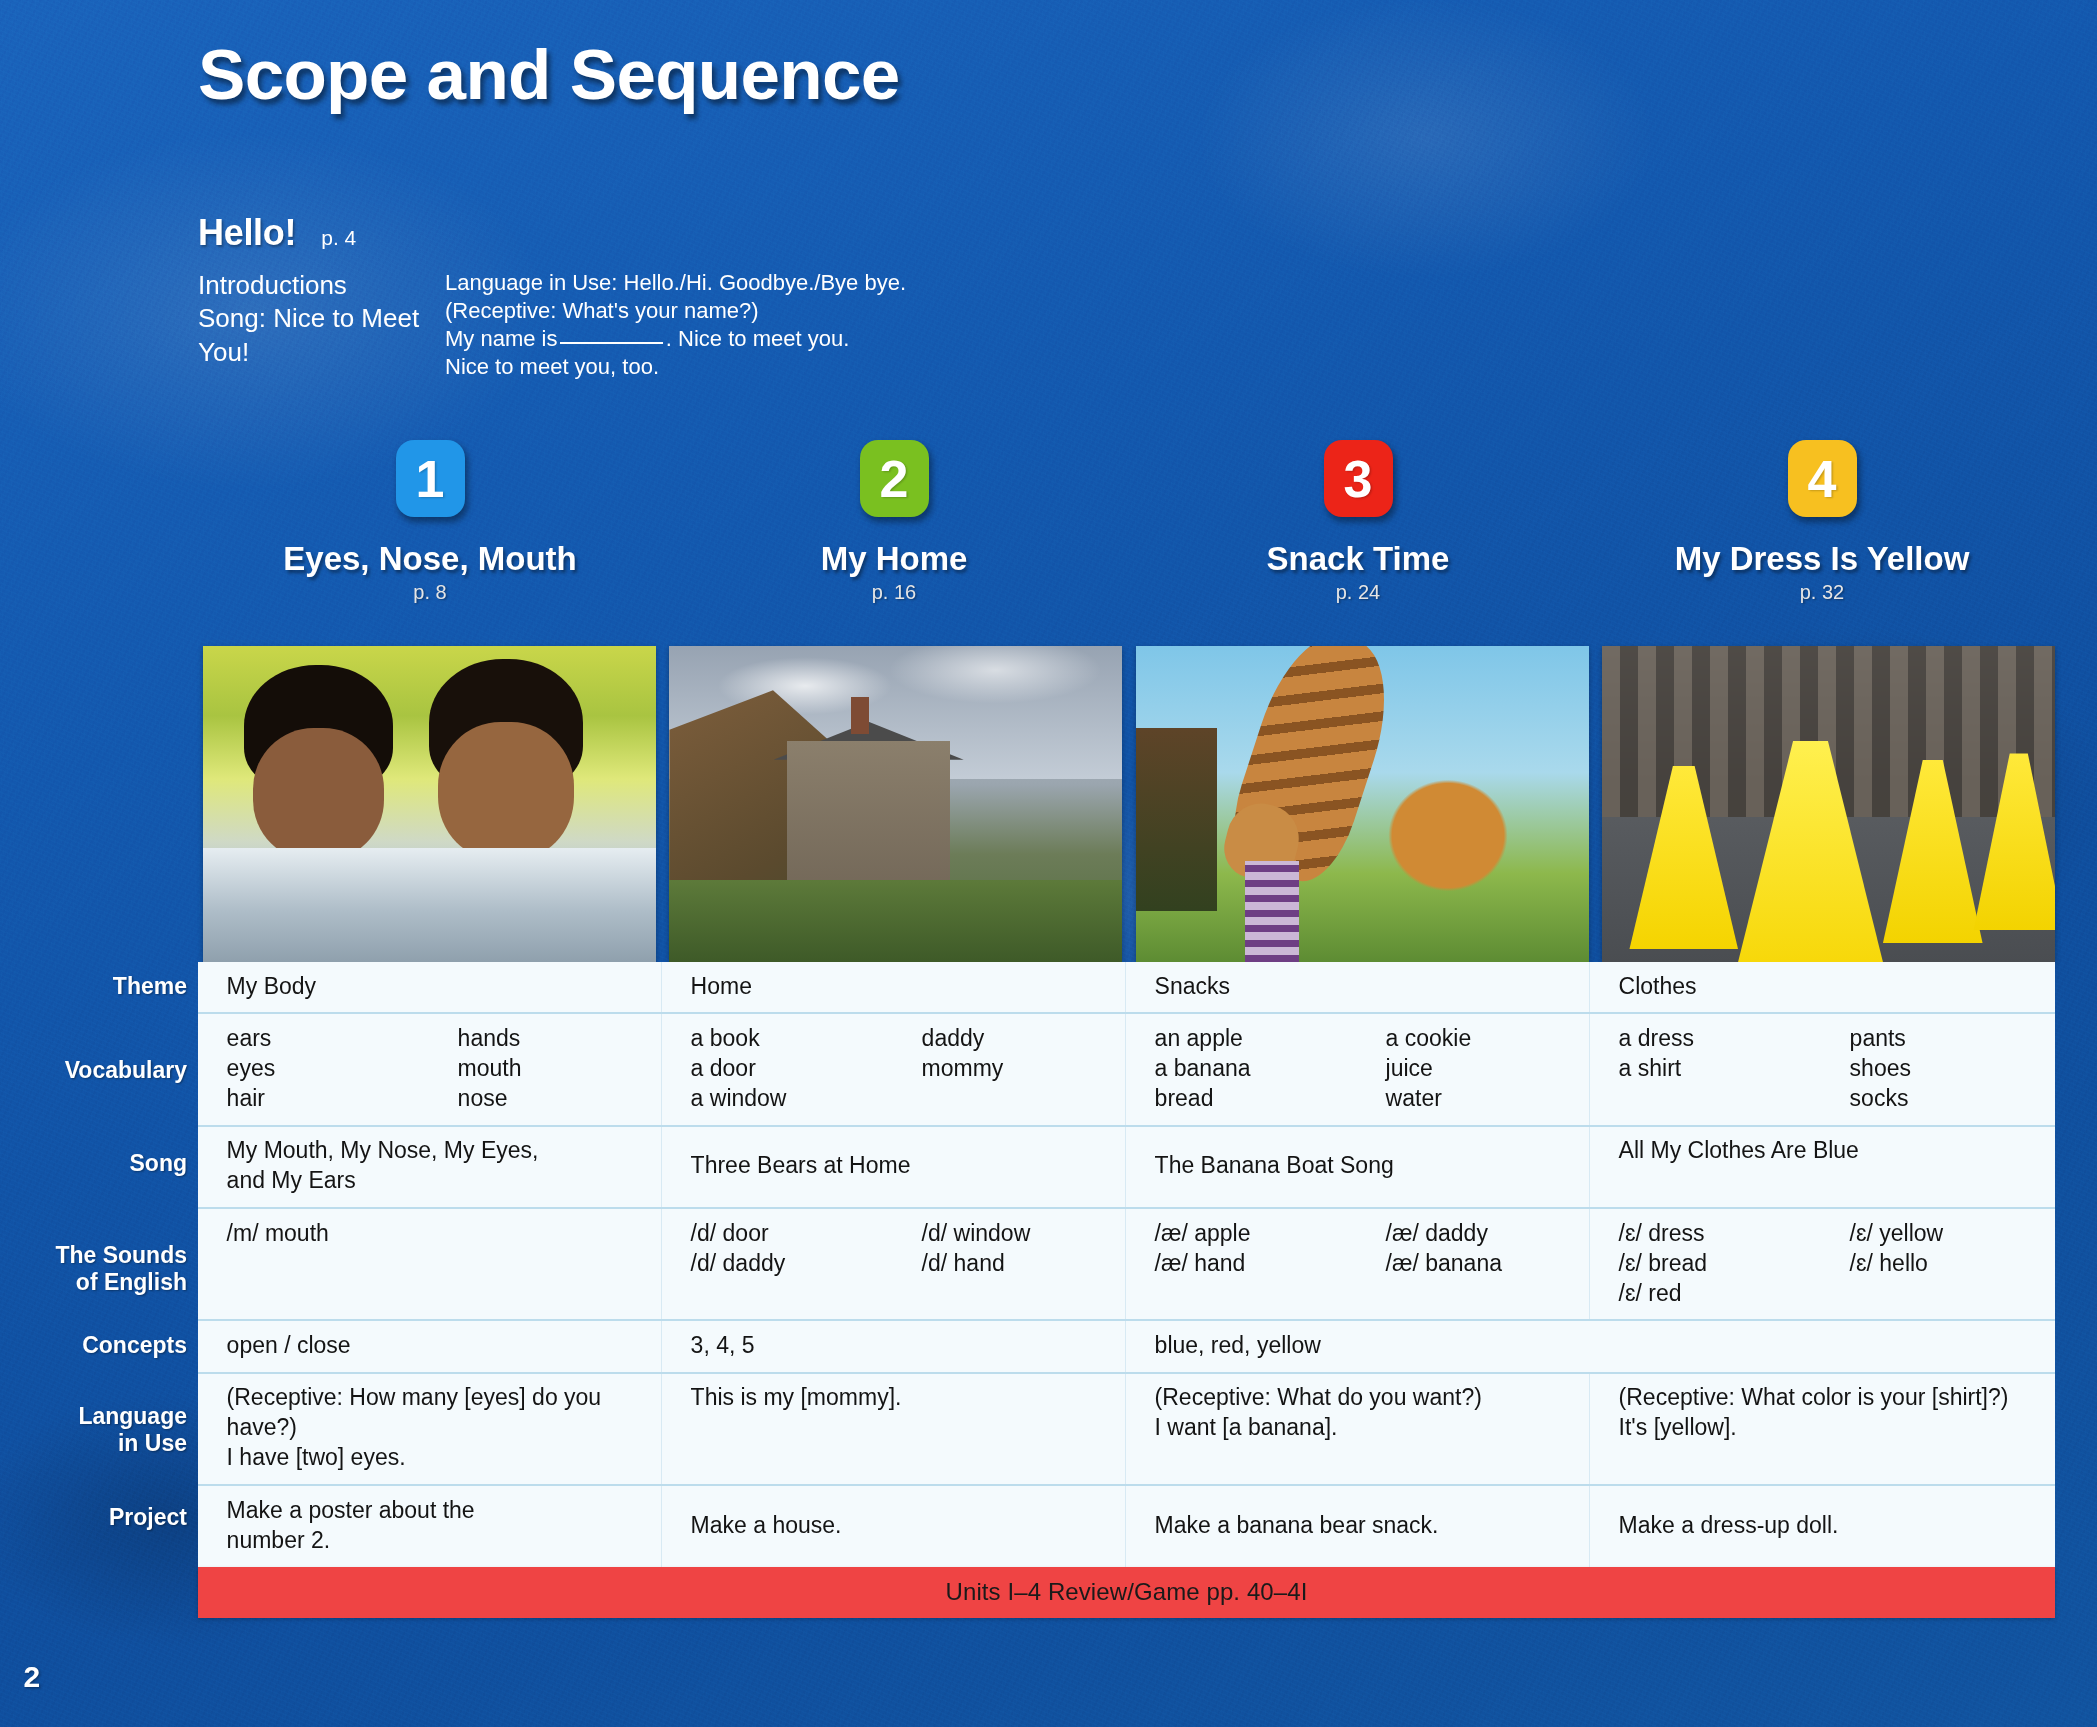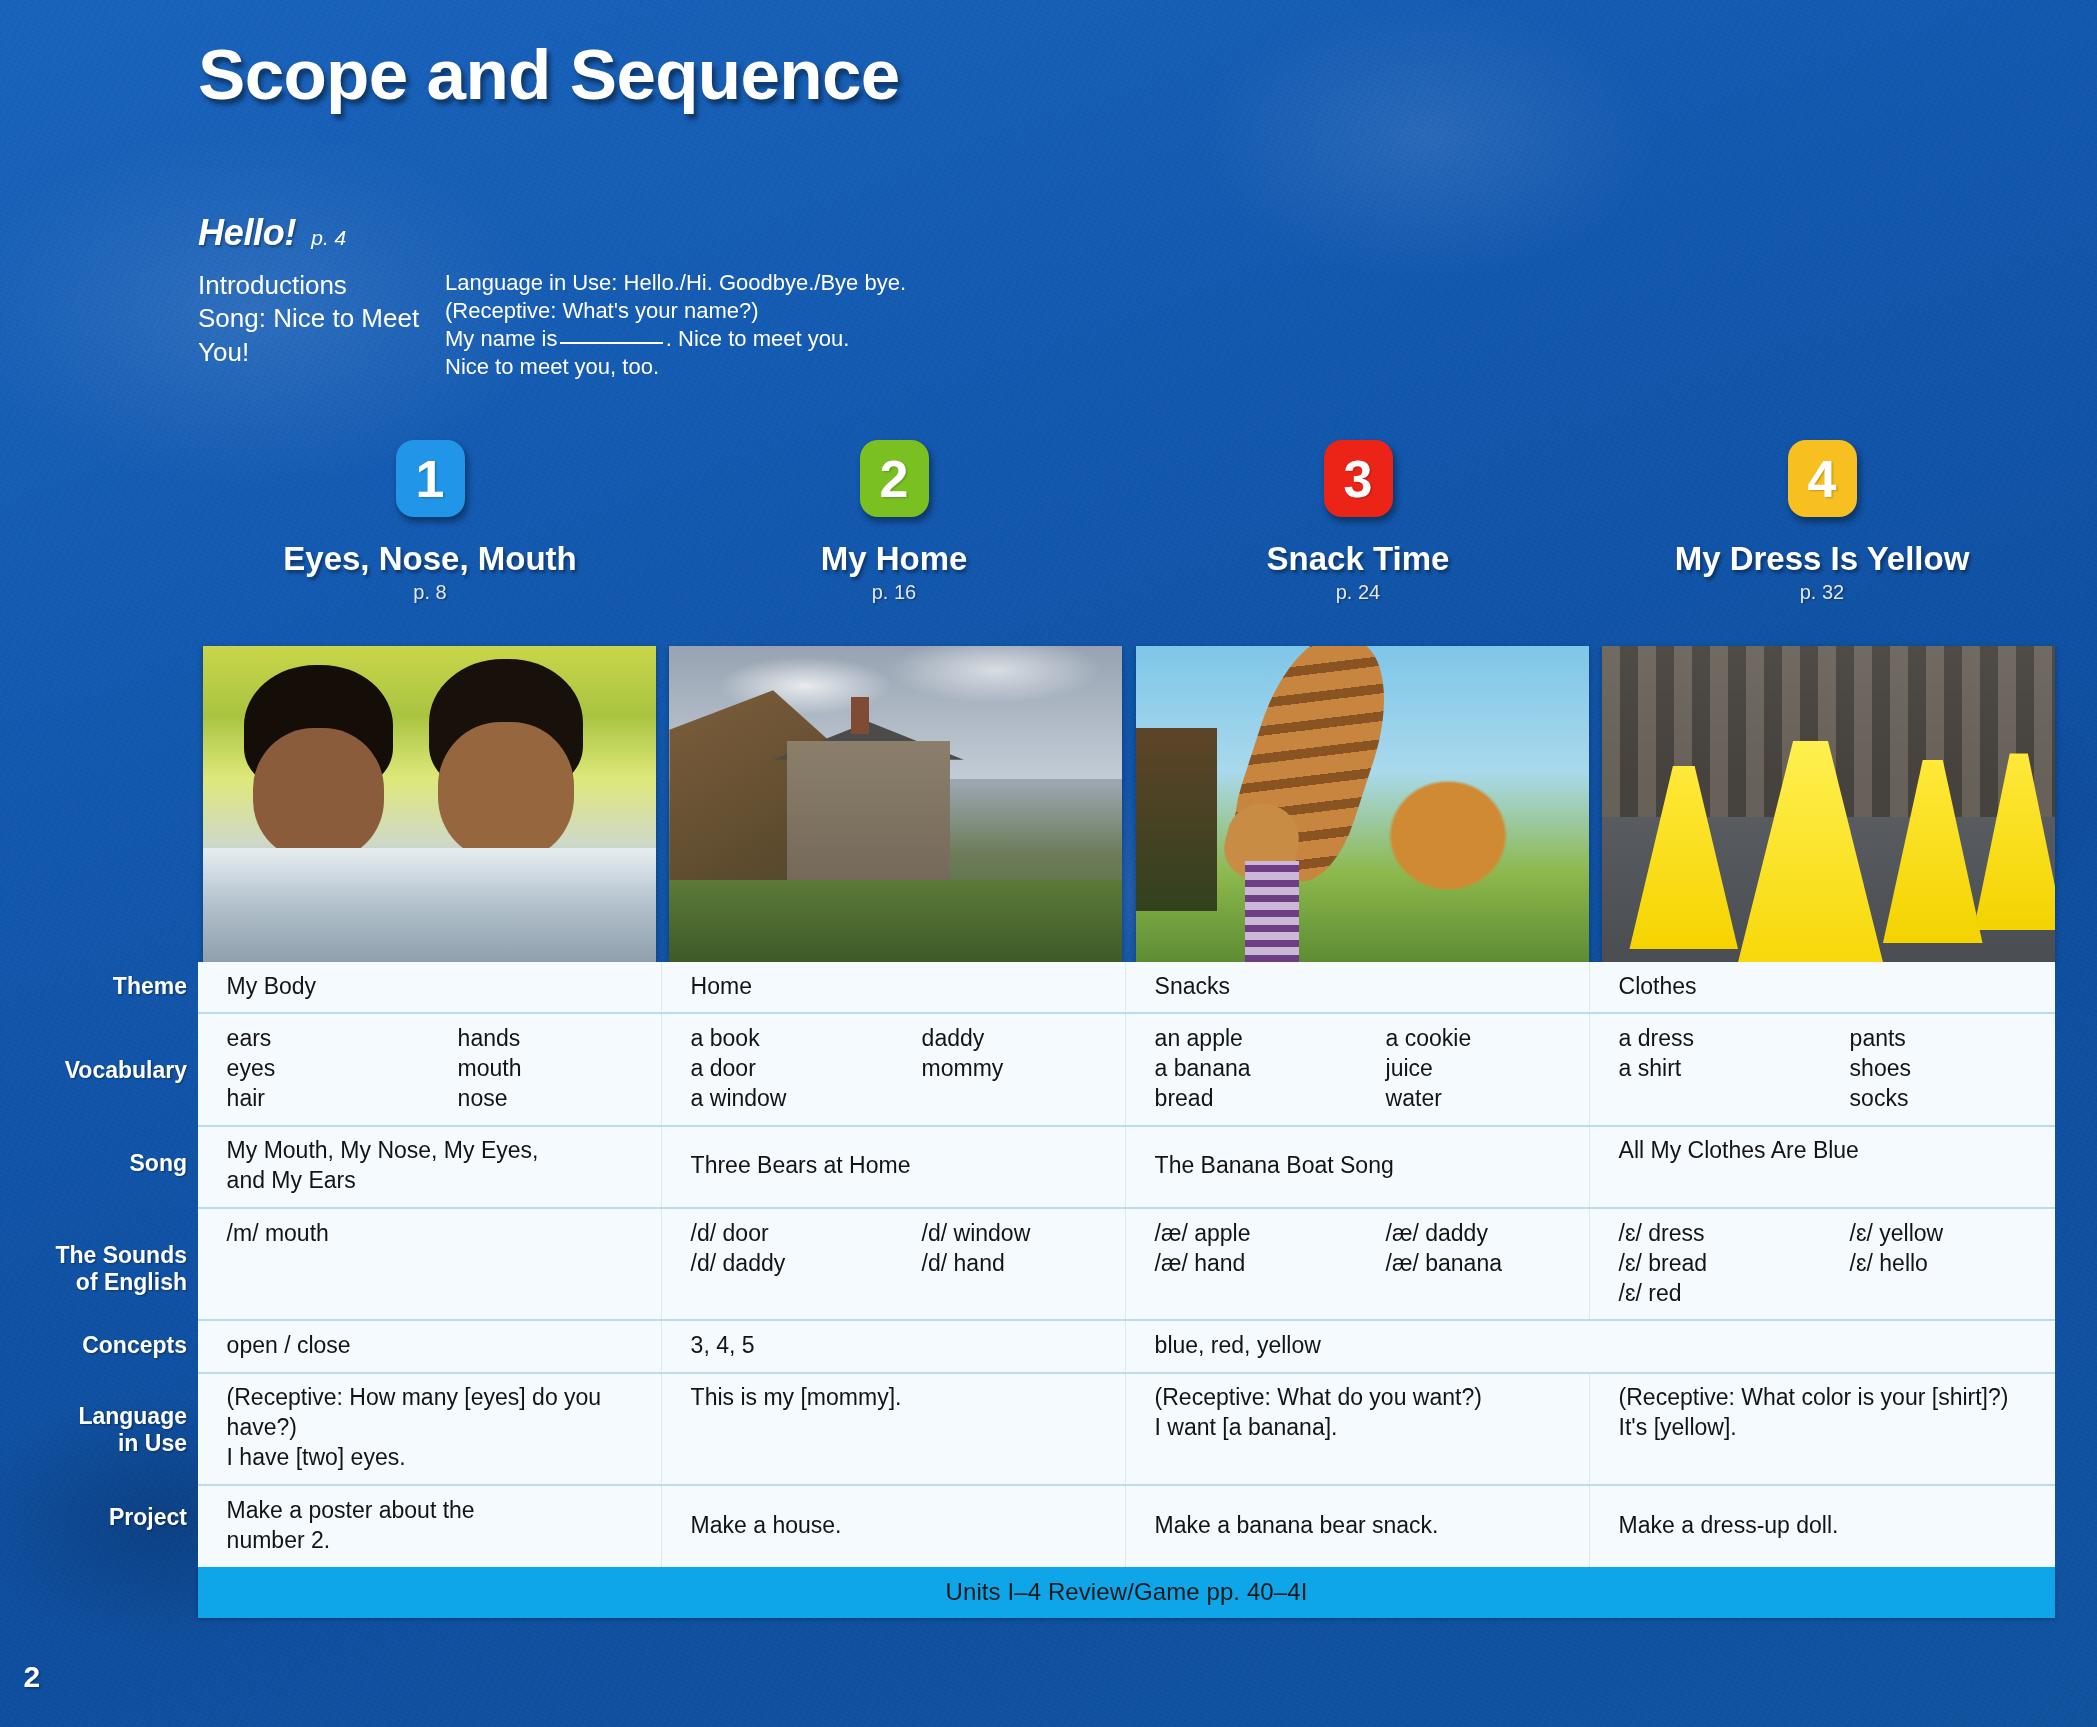--- a/index.html
+++ b/index.html
@@ -36,21 +36,21 @@
   .main-title{
     position:absolute;left:198px;top:34px;
     font-size:71px;font-weight:bold;color:#ffffff;
     letter-spacing:-0.7px;
     text-shadow:3.4px 4.8px 4.8px rgba(0,0,0,.45);
     white-space:nowrap;
   }
 
   
   .hello-wrap{position:absolute;left:198px;top:212px;color:#fff;}
-  .hello-head{display:flex;align-items:baseline;gap:15px;font-style:italic;}
+  .hello-head{display:flex;align-items:baseline;gap:25px;}
   .hello-title{font-size:36px;font-weight:bold;letter-spacing:-0.3px;
                text-shadow:1.4px 2.1px 2.7px rgba(0,0,0,.35);}
   .hello-page{font-size:21px;font-weight:normal;}
   .hello-cols{display:flex;margin-top:15px;}
   .hello-left{width:247px;font-size:26px;line-height:1.28;}
   .hello-right{font-size:22px;line-height:1.28;}
   .blank-line{display:inline-block;width:103px;border-bottom:2.1px solid #fff;
               height:13.7px;margin:0 2.7px;vertical-align:2.7px;}
 
   
@@ -403,21 +403,21 @@
             <div class="c1" style="width:100%;flex:1">Make a banana bear snack.</div>
           </div>
         <div class="cell" style="align-items:center">
             <div class="c1" style="width:100%;flex:1">Make a dress-up doll.</div>
           </div>
       </div>
     </div>
 
     <div class="review-row">
       <div class="review-spacer"></div>
-      <div class="review" style="background: #0ea5e9;">Units I–4 Review/Game   pp. 40–4I</div>
+      <div class="review" style="background: #ef4444;">Units I–4 Review/Game   pp. 40–4I</div>
     </div>
 
   </div>
 
   <div class="page-num">2</div>
 
 </div>
 
 
 </body></html>

